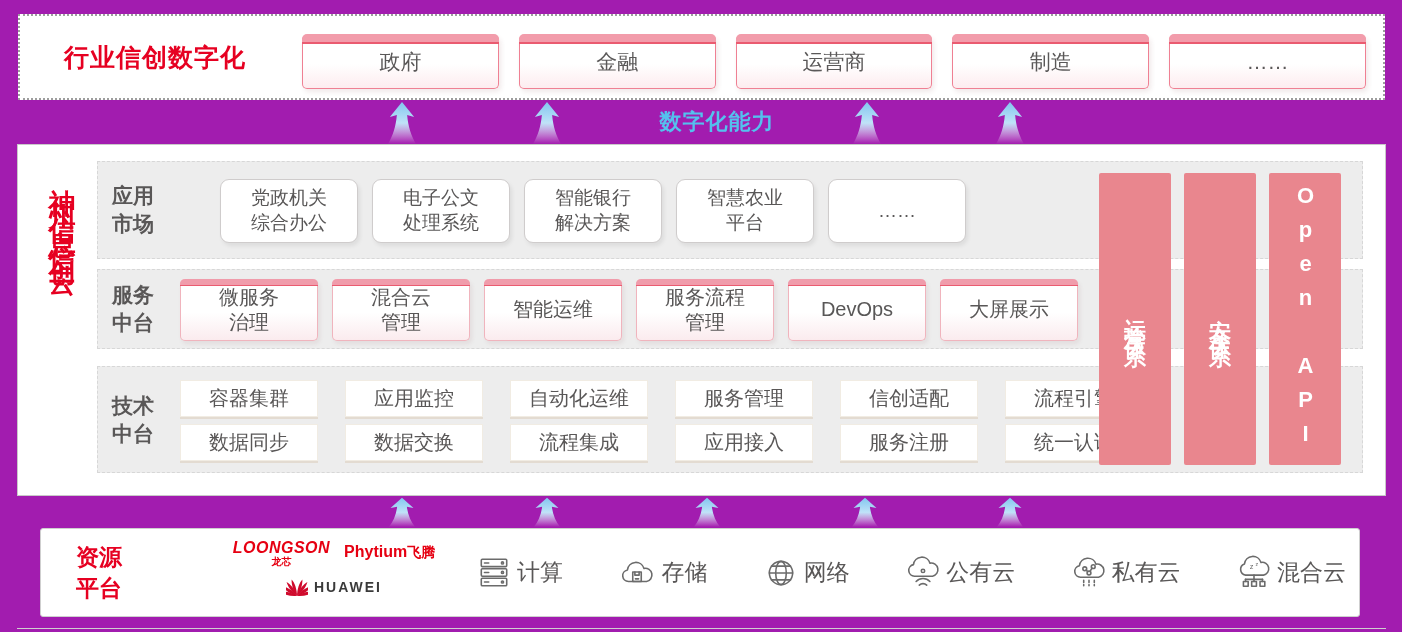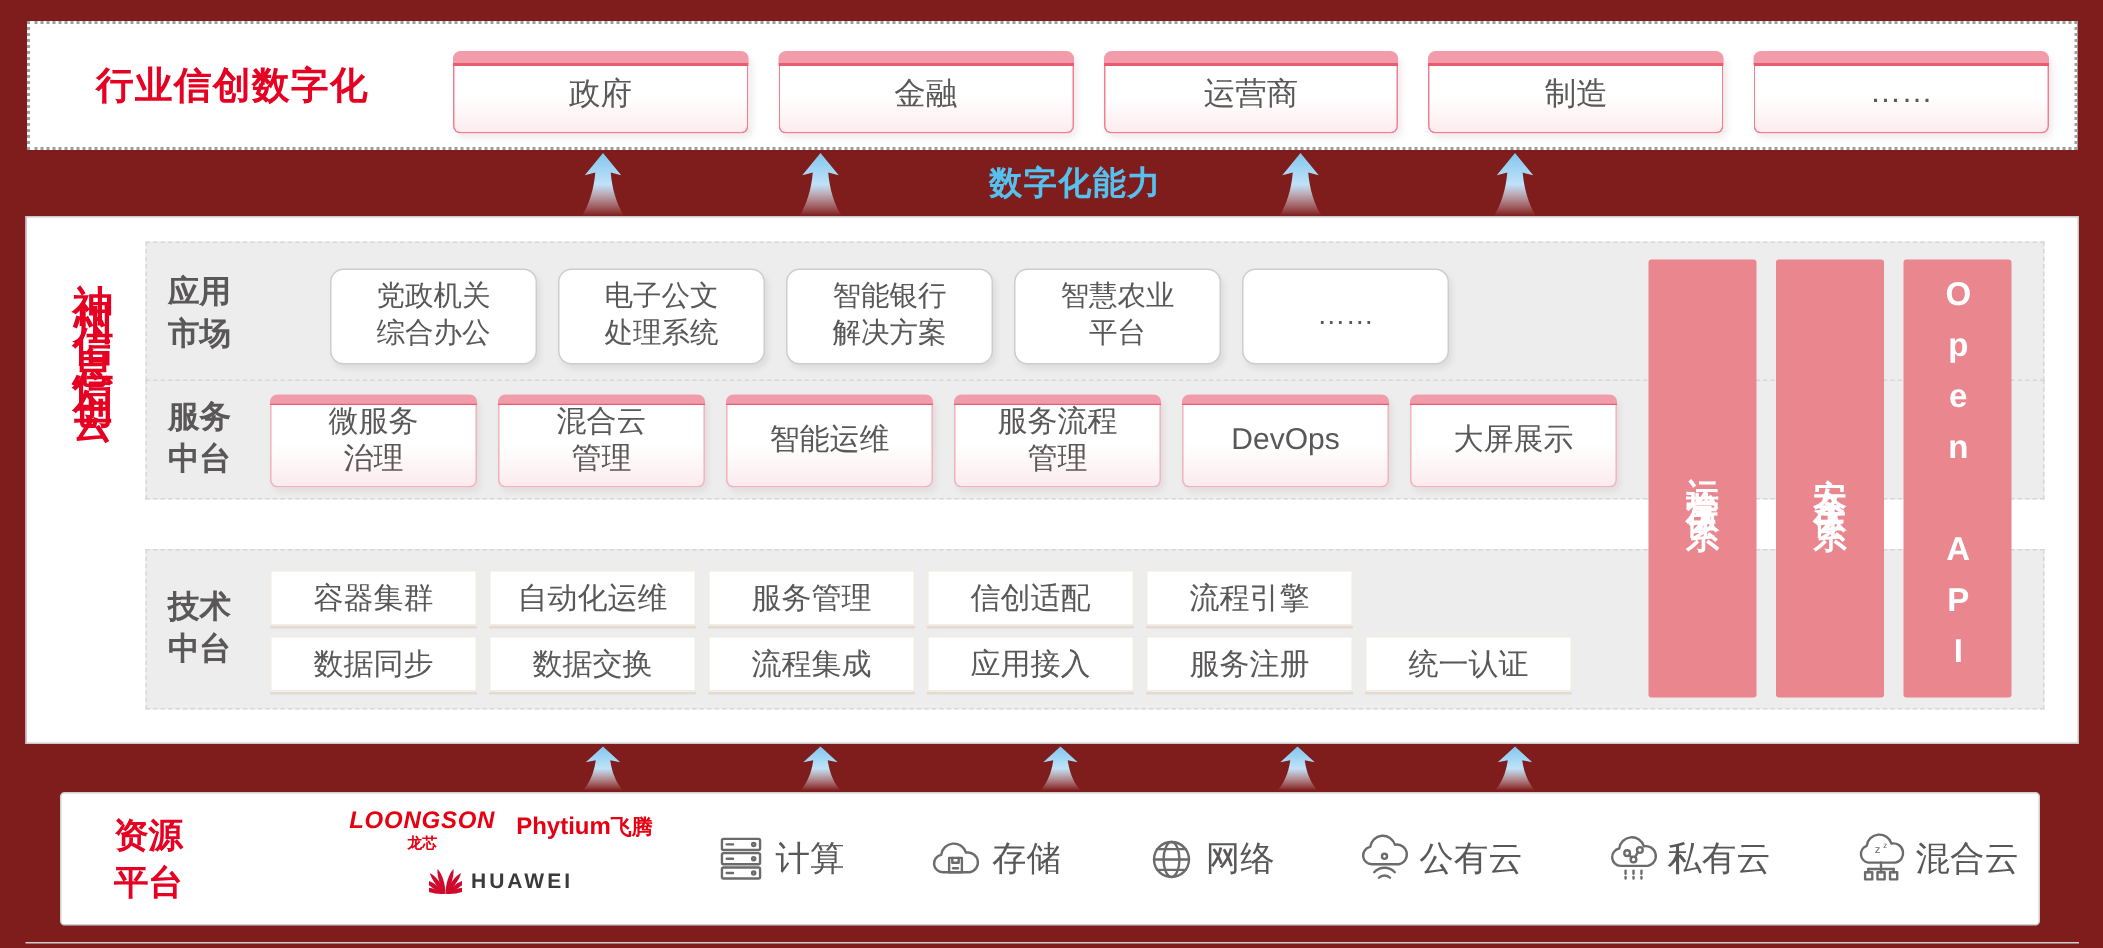--- a/index.html
+++ b/index.html
@@ -1,18 +1,18 @@
 <!DOCTYPE html>
 <html><head>
 <meta charset="utf-8">
 <style>
   * { margin:0; padding:0; box-sizing:border-box; }
   html,body { background:#fff; }
   body { font-family:"Liberation Sans","DejaVu Sans",sans-serif; }
-  .stage { position:relative; width:1402px; height:632px; background:#7f1d1d; overflow:hidden; }
+  .stage { position:relative; width:1402px; height:632px; background:#a21caf; overflow:hidden; }
 
   
   .top-section { position:absolute; left:18px; top:14px; width:1367px; height:86px;
     border:2px dotted #9e9e9e; background:#fff; }
   .top-title { position:absolute; left:44px; top:50%; transform:translateY(-50%);
     font-size:25px; font-weight:bold; color:#e60021; letter-spacing:1px; }
   .industry-row { position:absolute; left:282px; top:19px; width:1064px; height:54px;
     display:flex; gap:20px; }
   .industry-box { position:relative; flex:1; border:1px solid #ef8093; border-top:none;
     border-radius:5px; background:linear-gradient(180deg,#fff 55%,#fdecef 100%);
@@ -30,21 +30,21 @@
 
   
   .main-box { position:absolute; left:17px; top:144px; width:1369px; height:352px;
     background:#fff; border:1px solid #c9c9c9; }
   .side-title { position:absolute; left:26px; top:22px; height:312px;
     writing-mode:vertical-rl; text-orientation:upright;
     font-size:27px; font-weight:bold; color:#e60021; letter-spacing:14px; }
   .band { position:absolute; left:79px; width:1266px; background:#ededed;
     border:1px dashed #d7d7d7; }
   .band-app  { top:16px;  height:98px; }
-  .band-svc  { top:108px; height:80px; }
+  .band-svc  { top:124px; height:80px; }
   .band-tech { top:221px; height:107px; }
   .band-label { position:absolute; left:14px; top:50%; transform:translateY(-50%);
     font-size:21px; font-weight:bold; color:#595757; line-height:1.35;
     white-space:pre-line; }
   .boxes-row { position:absolute; left:82px; display:flex; gap:14px; }
   .app-row { top:17px;margin-left:40px; }
   .app-box { width:138px; height:64px; background:#fff; border:1px solid #cfcccc;
     border-radius:9px; box-shadow:2px 3px 4px rgba(0,0,0,.07);
     display:flex; align-items:center; justify-content:center; text-align:center;
     font-size:19px; color:#595757; line-height:1.3; white-space:pre-line; }
@@ -53,21 +53,21 @@
     border:1px solid #f0b4bd; border-top:none; border-radius:5px;
     background:linear-gradient(180deg,#fff 55%,#fbebee 100%);
     box-shadow:2px 3px 4px rgba(120,40,50,.08);
     display:flex; align-items:center; justify-content:center; text-align:center;
     font-size:20px; color:#595757; line-height:1.25; white-space:pre-line; }
   .svc-box::before { content:""; position:absolute; left:-1px; right:-1px; top:0;
     height:6px; background:#f09cab; border-bottom:1px solid #ea5b70;
     border-radius:5px 5px 0 0; }
   .tech-rows { position:absolute; left:82px; top:13px; display:flex;
     flex-direction:column; gap:7px; }
-  .tech-row { display:flex; gap:8px; }
+  .tech-row { display:flex; gap:27px; }
   .tech-box { width:138px; height:37px; background:#fff;
     border:1px solid #f1ece3; box-shadow:0 2px 0 rgba(205,180,145,.30);
     display:flex; align-items:center; justify-content:center;
     font-size:20px; color:#595757; }
   .pillar { position:absolute; top:28px; width:72px; height:292px; background:#e9868e;
     border-radius:2px; display:flex; align-items:center; justify-content:center; }
   .pillar span { writing-mode:vertical-rl; text-orientation:upright;
     color:#fff; font-size:22px; font-weight:bold; letter-spacing:9px; }
   .pillar-1 { left:1081px; } .pillar-2 { left:1166px; } .pillar-3 { left:1251px; }
 
@@ -172,20 +172,21 @@
         <div class="svc-box">大屏展示</div>
       </div>
     </div>
 
     <div class="band band-tech">
       <div class="band-label">技术
 中台</div>
       <div class="tech-rows">
         <div class="tech-row">
           <div class="tech-box">容器集群</div>
+          <div class="tech-box">应用监控</div>
           <div class="tech-box">自动化运维</div>
           <div class="tech-box">服务管理</div>
           <div class="tech-box">信创适配</div>
           <div class="tech-box">流程引擎</div>
         </div>
         <div class="tech-row">
           <div class="tech-box">数据同步</div>
           <div class="tech-box">数据交换</div>
           <div class="tech-box">流程集成</div>
           <div class="tech-box">应用接入</div>

